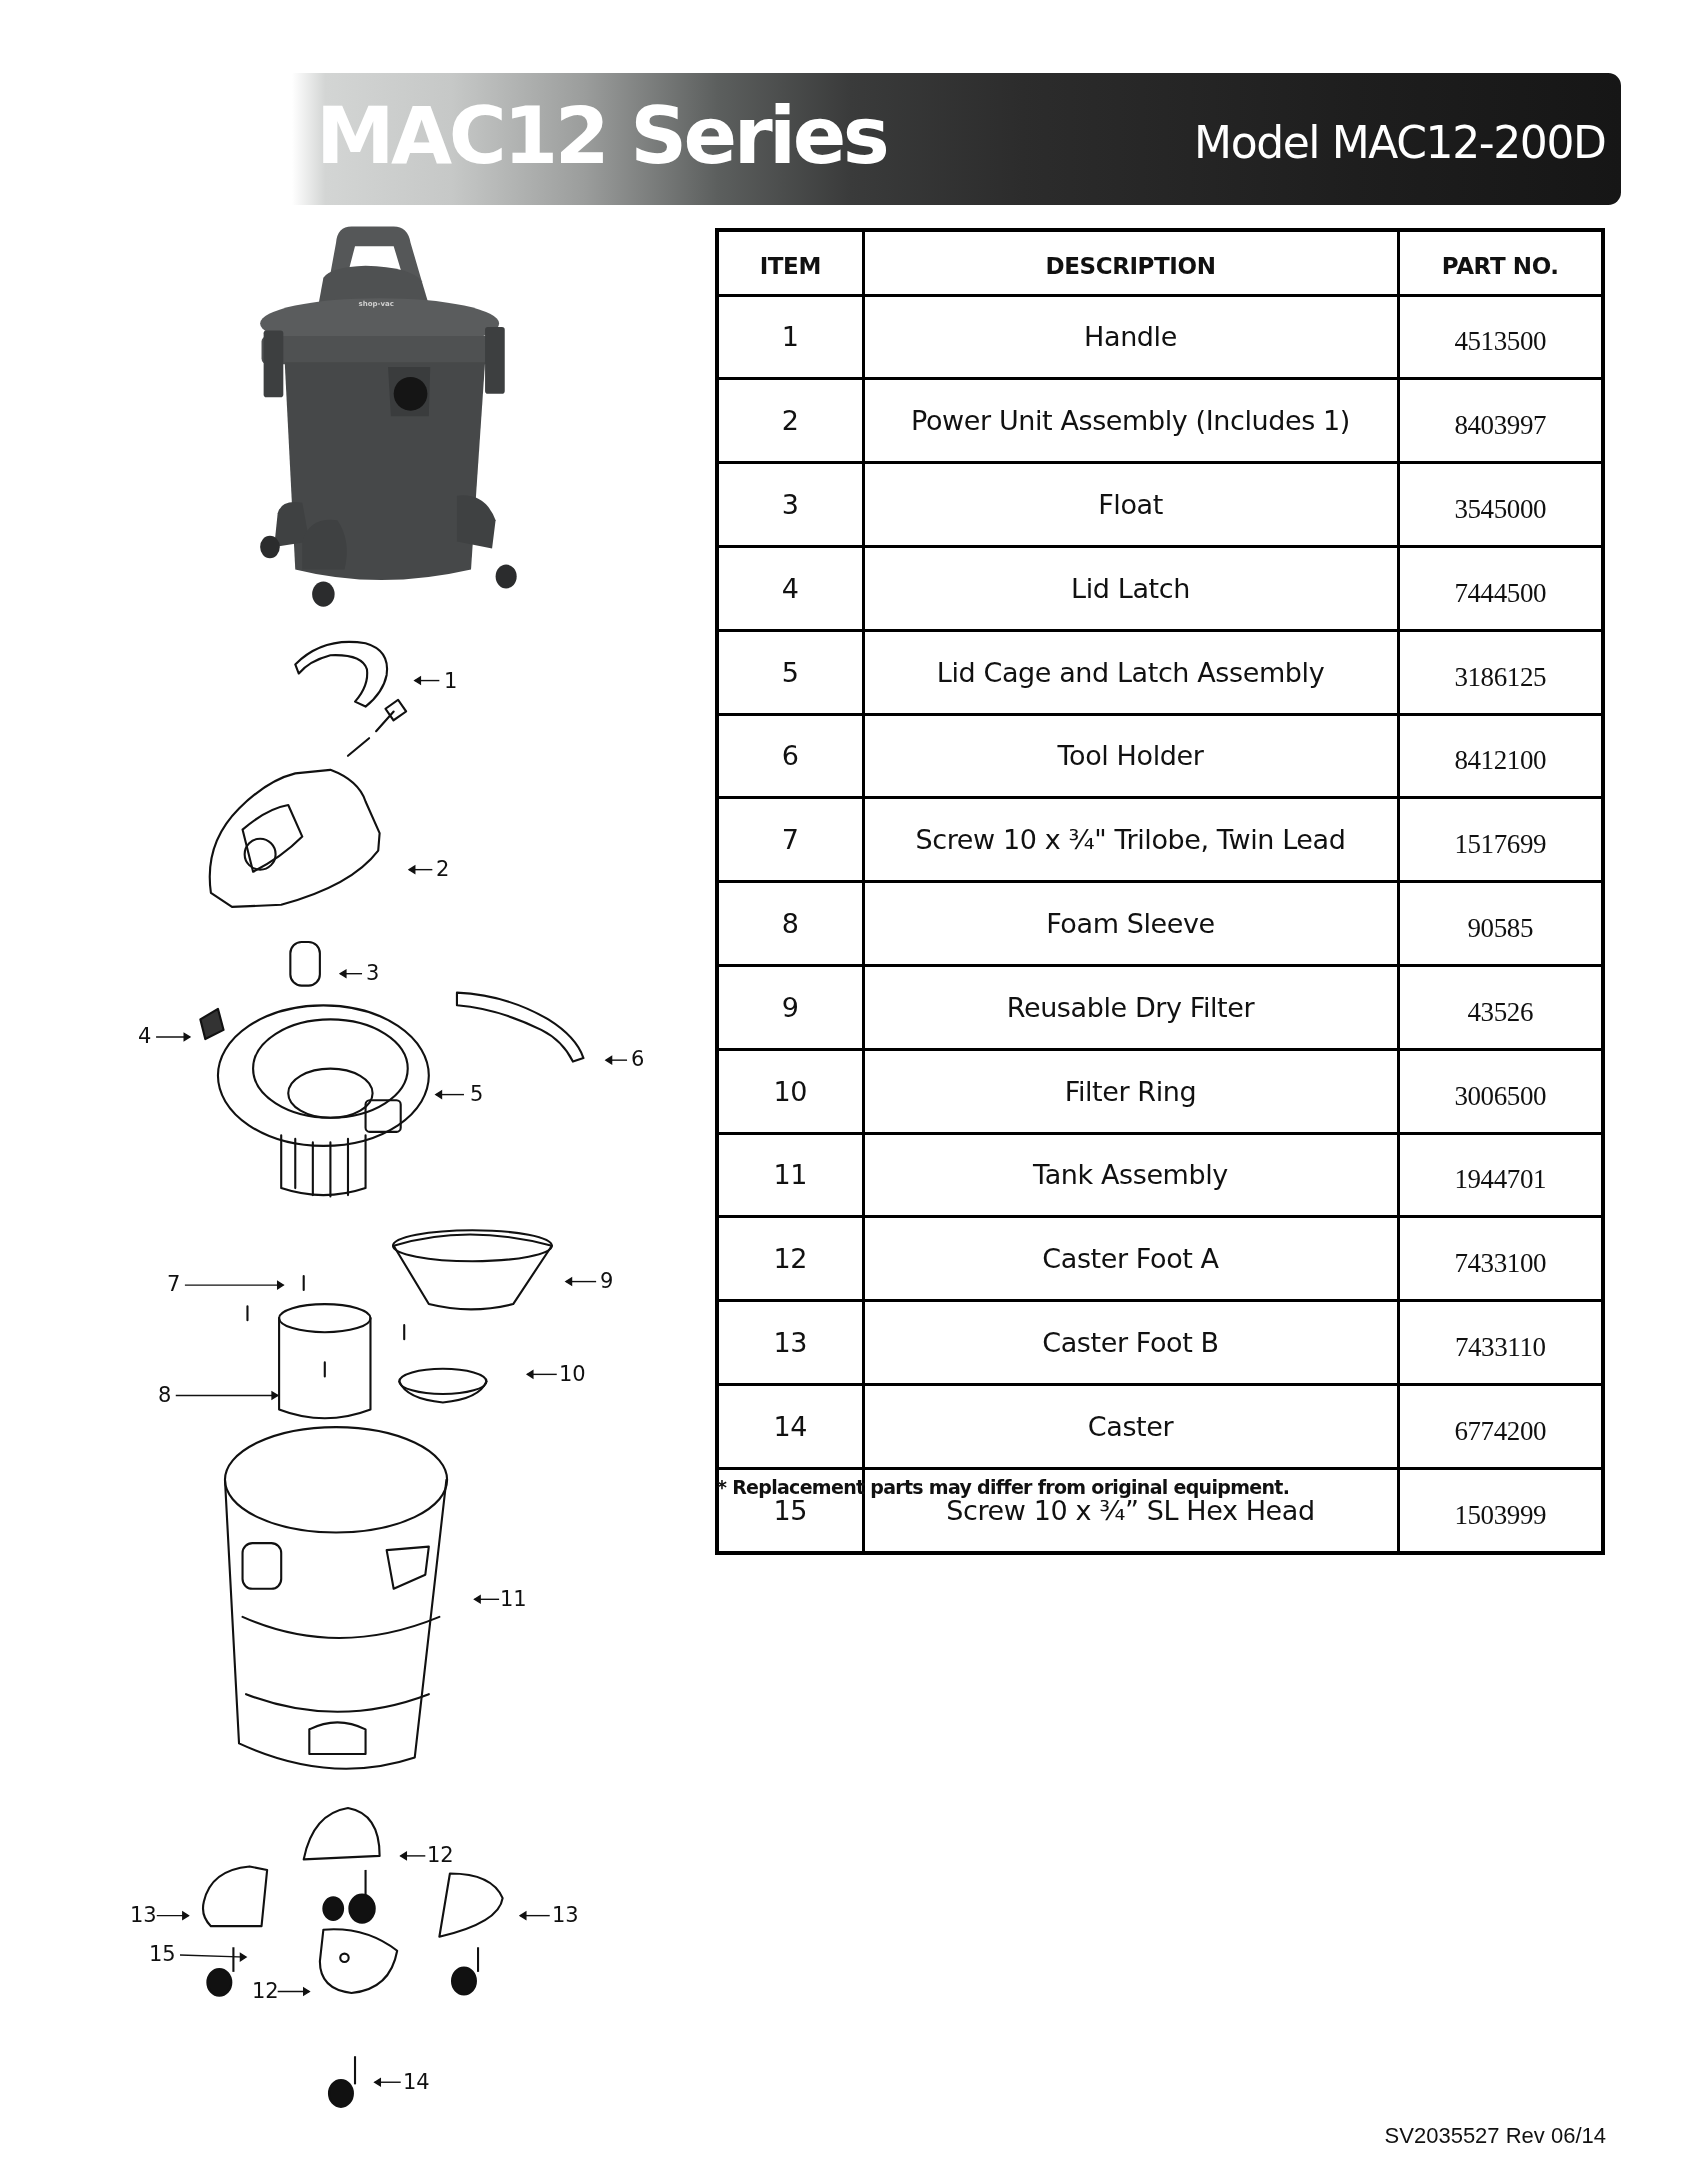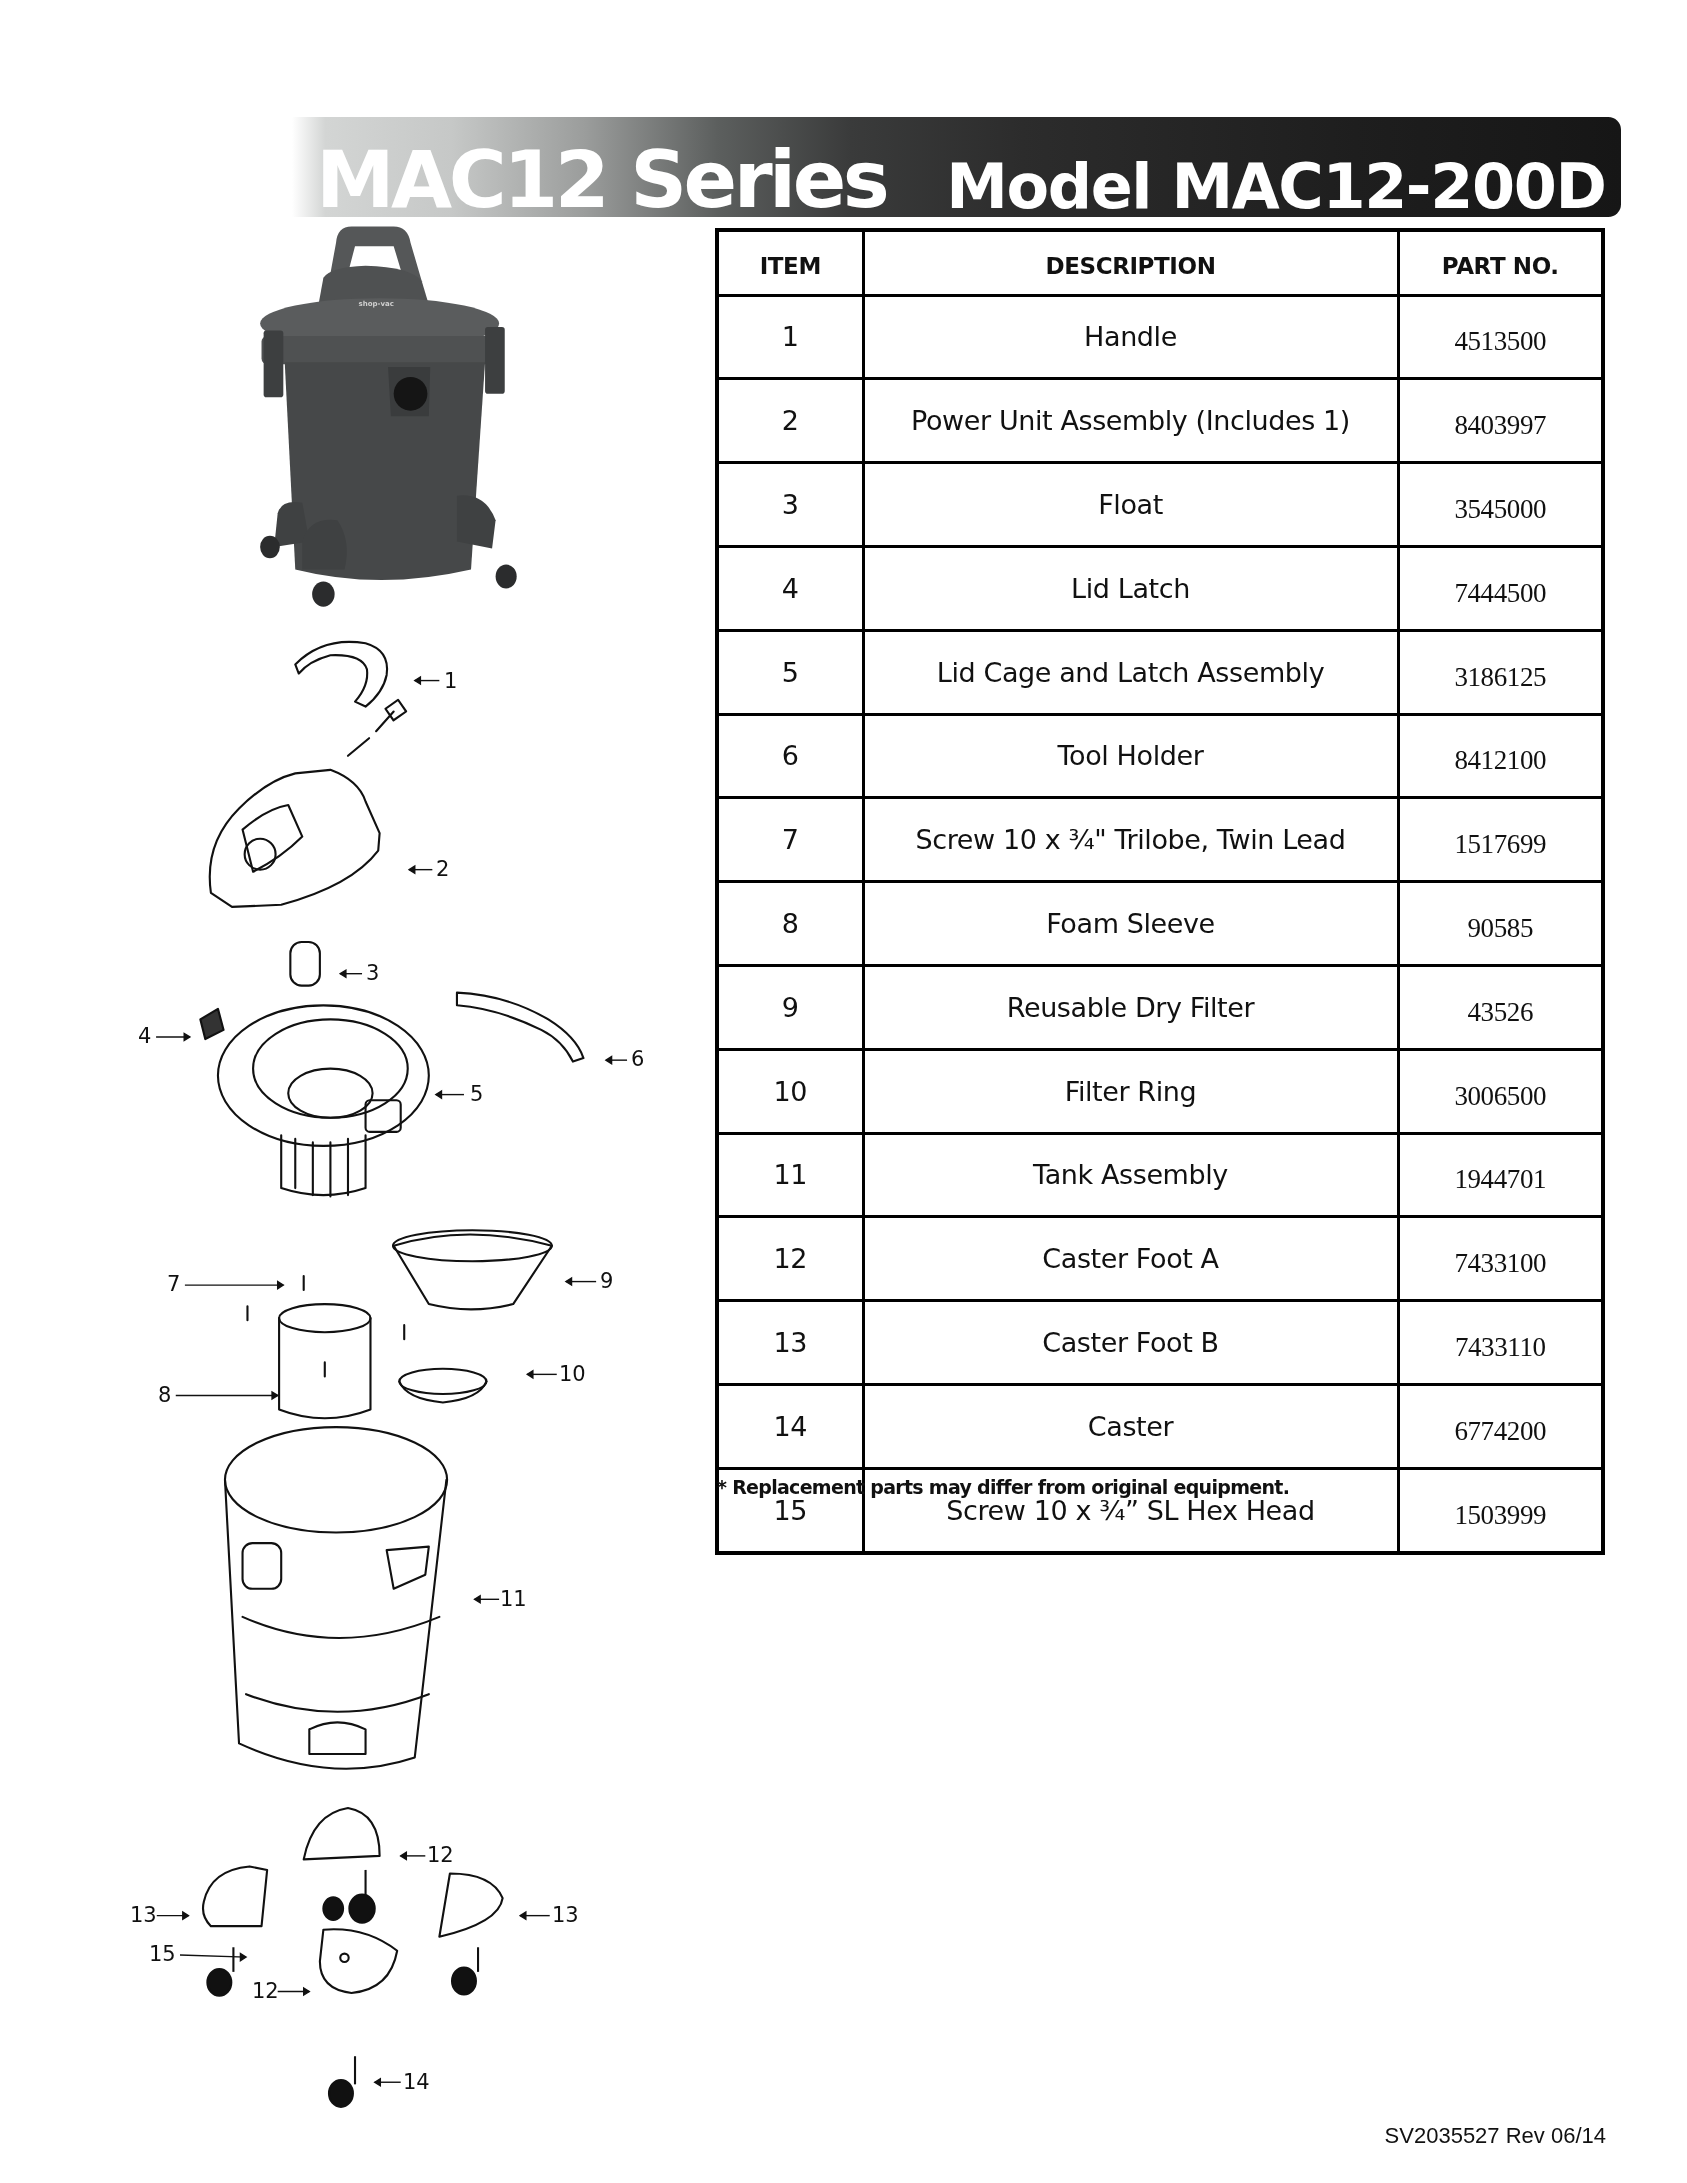--- a/index.html
+++ b/index.html
@@ -1,34 +1,34 @@
 <!DOCTYPE html>
 <html style="font-size:11.2px"><head>
 <meta charset="utf-8">
 <style>
   html, body { margin:0; padding:0; background:#ffffff; }
   body { width:1687px; height:2183px; position:relative; overflow:hidden;
          font-family:"DejaVu Sans", "Liberation Sans", sans-serif; color:#111; }
 
   
-  .banner { position:absolute; left:292px; top:73px; width:1329px; height:100px;
+  .banner { position:absolute; left:292px; top:73px; width:1329px; height:132px;
             border-radius:0 12.7px 12.7px 0;
             background: linear-gradient(90deg,
               rgba(255,255,255,1) 0%,
               #d3d5d4 2.5%,
               #c6c8c7 12%,
               #9b9d9c 22%,
               #5c5f5e 32%,
               #3a3b3b 42%,
               #2c2c2c 55%,
               #1e1e1e 80%,
-              #161616 100%); margin-top: 44px; }
+              #161616 100%); }
   .banner .series { position:absolute; left:24px; top:18.3px; font-size:79px; font-weight:bold;
             color:#ffffff; letter-spacing:-3.5px; line-height:91px; white-space:nowrap; }
-  .banner .model { position:absolute; right:15.5px; top:35px; font-size:62px; font-weight:bold;
+  .banner .model { position:absolute; right:15.5px; top:35px; font-size:44px; font-weight:normal;
             color:#ffffff; letter-spacing:-1.4px; line-height:70px; white-space:nowrap; }
 
   
   .parts-table { position:absolute; left:715px; top:228px; width:890px;
             border:4.9px solid #000; box-sizing:border-box; border-collapse:collapse; table-layout:fixed; }
   .parts-table td, .parts-table th { border:3.5px solid #000; text-align:center; vertical-align:middle;
             padding:0; font-weight:normal; }
   .parts-table th { height:56px; font-size:23px; font-weight:bold; letter-spacing:-0.4px; padding-top:5.6px; }
   .parts-table td { height:71px; font-size:27px; letter-spacing:-0.4px; }
   .parts-table td.part { padding-top:9.8px;font-family:Liberation Serif, serif; }

